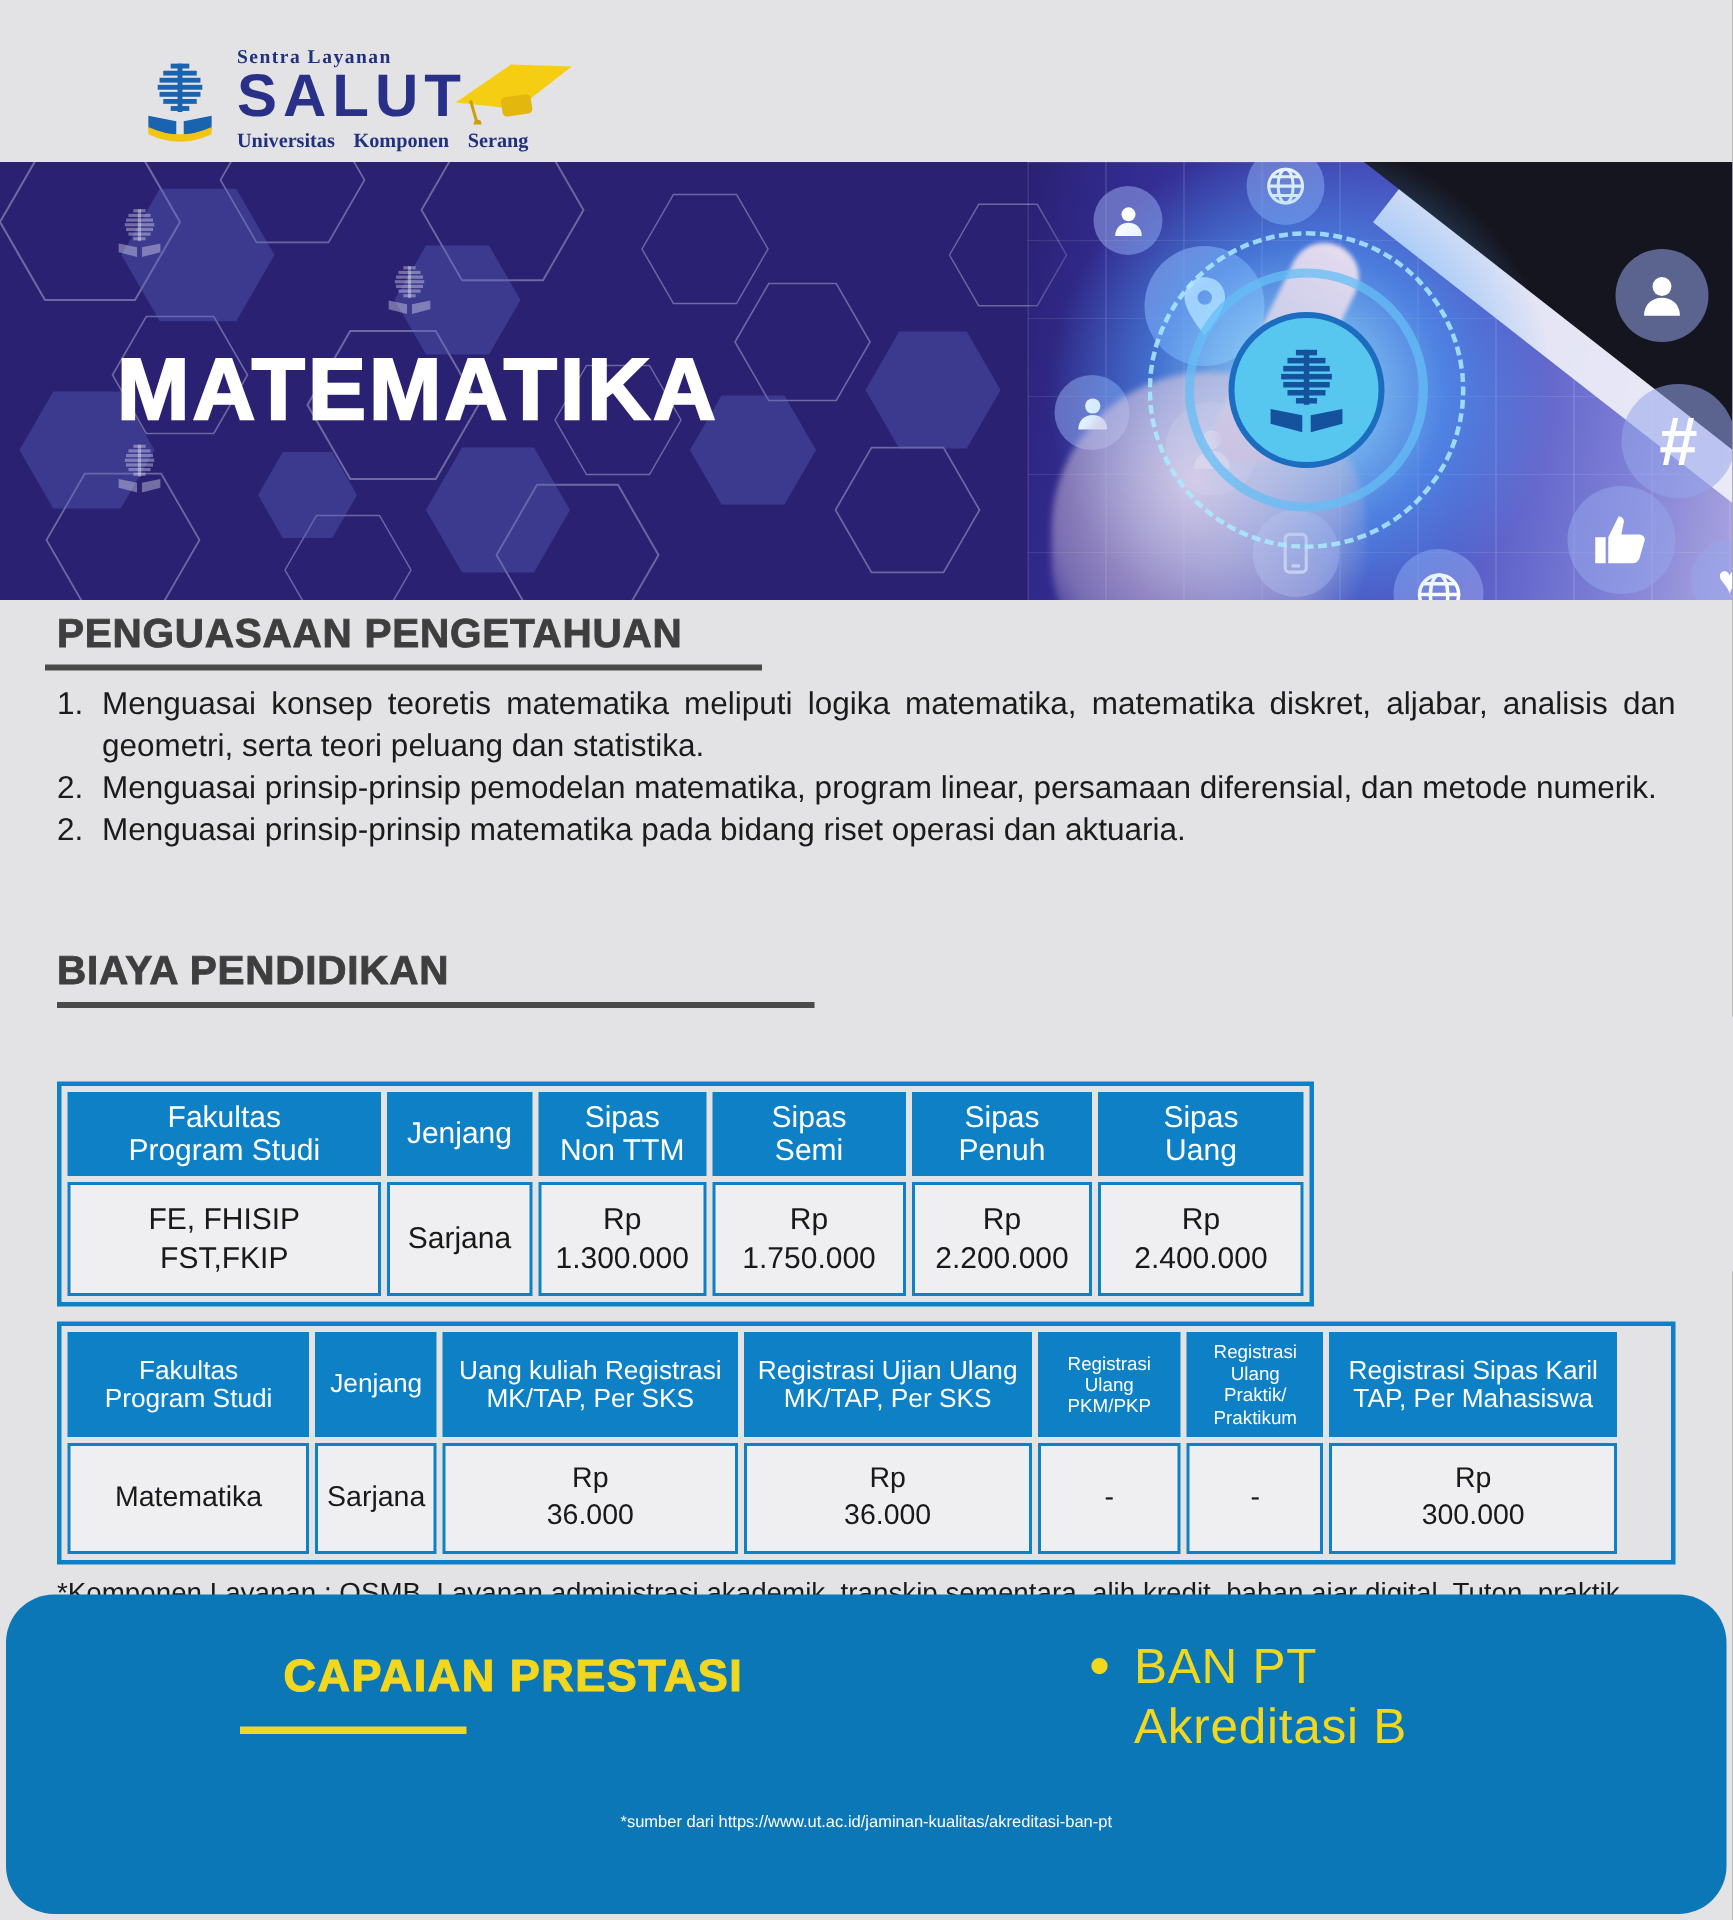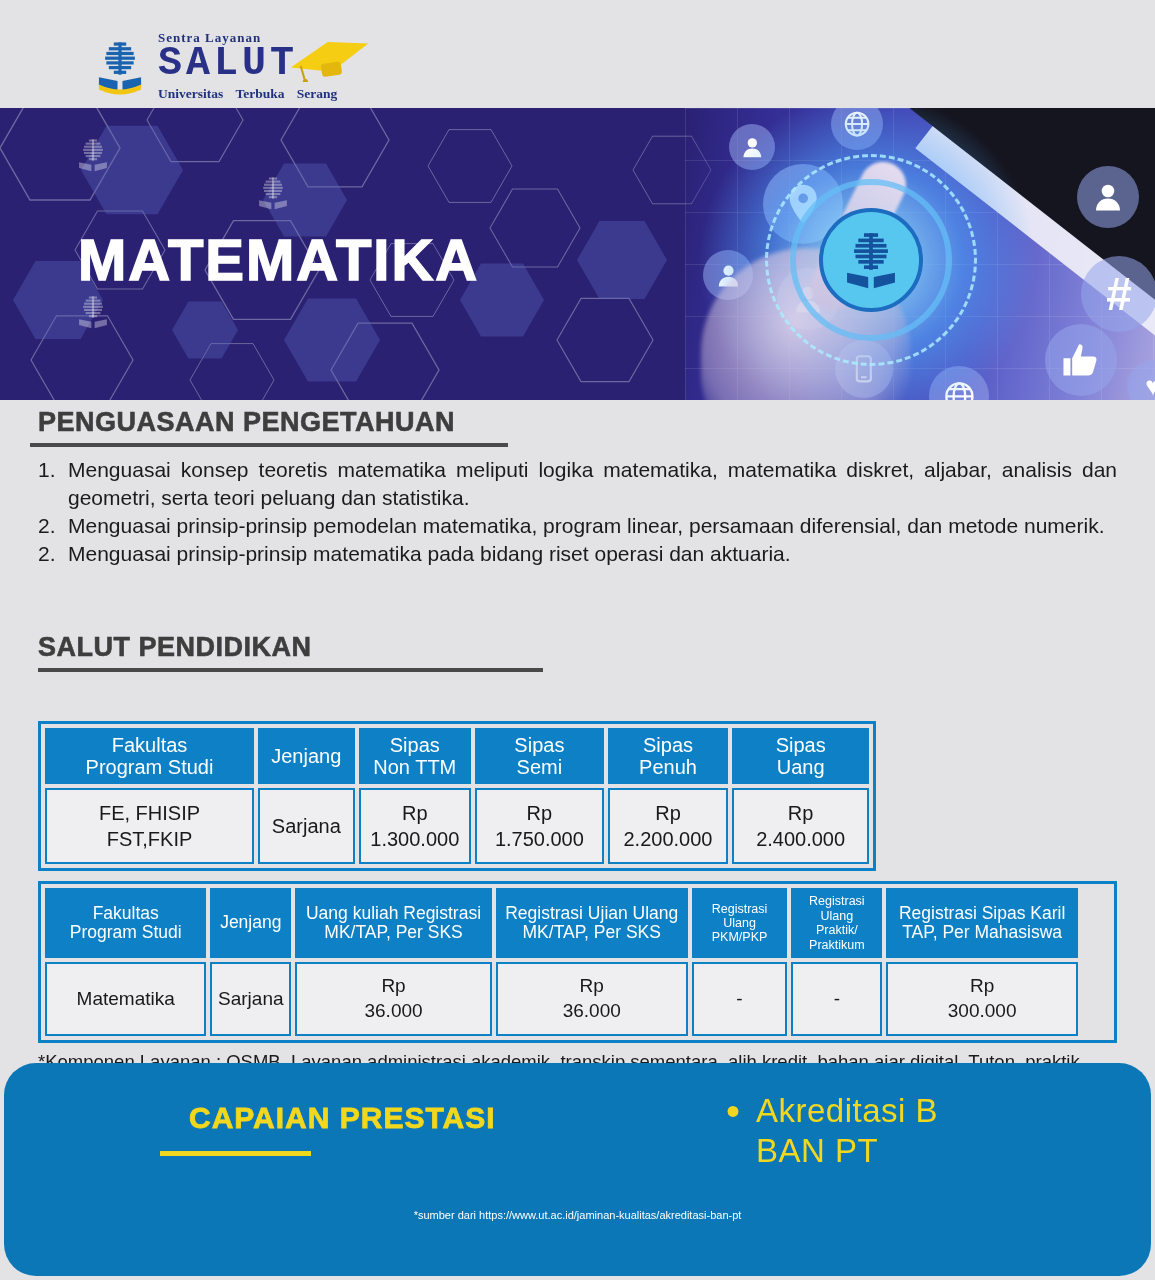--- a/index.html
+++ b/index.html
@@ -10,21 +10,21 @@
     background:#e3e2e4; overflow:hidden;
     font-family:"Liberation Sans", sans-serif; color:#1c1c1c;
   }
 
   
   .topbar { position:relative; height:108px; }
   .logo { position:absolute; left:92px; top:30px; display:flex; align-items:center; gap:10px; }
   .logo-icon svg { width:56px; height:62px; display:block; }
   .logo-textcol { position:relative; }
   .logo-tagline { font-family:"Liberation Serif", serif; font-weight:bold; color:#20317e; font-size:13px; letter-spacing:1px; }
-  .logo-name-row { position:relative; display:flex; align-items:center;font-family:Liberation Mono, monospace; }
+  .logo-name-row { position:relative; display:flex; align-items:flex-end; }
   .logo-name { color:#283187; font-size:40px; font-weight:bold; letter-spacing:4px; line-height:0.92; }
   .cap-svg { width:86px; height:46px; margin-left:-12px; margin-top:-10px; }
   .logo-subtitle { font-family:"Liberation Serif", serif; font-weight:bold; color:#20317e; font-size:13.5px; word-spacing:9px; margin-top:3px; }
 
   
   .banner { position:relative; height:292px; background:#2a2173; overflow:hidden; }
   .hexes { position:absolute; left:0; top:0; }
   .photo { position:absolute; top:0; right:0; width:470px; height:292px;
     background:linear-gradient(100deg, rgba(42,33,115,0) 0%, rgba(52,46,150,0.85) 14%, #3f3fae 38%, #5156c4 62%, #7e7fd6 84%, #aaa4df 100%); }
   .photo .grid { position:absolute; inset:0;
@@ -130,21 +130,21 @@
           <span class="logo-name">SALUT</span>
           <svg class="cap-svg" viewBox="0 0 86 46">
             <g transform="rotate(-8 43 23)">
               <polygon points="4,26 44,6 84,13 44,36" fill="#f5ce13"></polygon>
               <rect x="34" y="27" width="20" height="13" rx="3" fill="#e4b70e"></rect>
               <line x1="14" y1="26" x2="16" y2="40" stroke="#c9a00a" stroke-width="2"></line>
               <circle cx="16.5" cy="42" r="2.6" fill="#c9a00a"></circle>
             </g>
           </svg>
         </div>
-        <div class="logo-subtitle">Universitas Terbuka Serang</div>
+        <div class="logo-subtitle">Universitas Komponen Serang</div>
       </div>
     </div>
   </header>
 
   <section class="banner">
     <svg class="hexes" width="760" height="292" viewBox="0 0 760 292">
       <g fill="none" stroke="rgba(255,255,255,0.32)" stroke-width="1.4">
         <use href="#hex" transform="translate(60,40)"></use>
         <use href="#hex" transform="translate(195,12) scale(0.8)"></use>
         <use href="#hex" transform="translate(335,32) scale(0.9)"></use>
@@ -271,21 +271,21 @@
           <div class="ptext">Menguasai prinsip-prinsip pemodelan matematika, program linear, persamaan diferensial, dan metode numerik.</div>
         </div>
         <div class="plist-item">
           <span class="pnum">2.</span>
           <div class="ptext">Menguasai prinsip-prinsip matematika pada bidang riset operasi dan aktuaria.</div>
         </div>
       </div>
     </section>
 
     <section class="biaya">
-      <h2 class="sec-title">SALUT PENDIDIKAN</h2>
+      <h2 class="sec-title">BIAYA PENDIDIKAN</h2>
       <div class="rule rule-2"></div>
 
       <div class="t1row">
         <div class="btable-wrap">
           <table class="btable t1">
             <tbody>
                 <tr>
               <th class="c1">
                     <div>Fakultas</div>
                     <div>Program Studi</div>
@@ -415,20 +415,20 @@
       <div class="footnote">*Komponen Layanan : OSMB, Layanan administrasi akademik, transkip sementara, alih kredit, bahan ajar digital, Tuton, praktik, UAS, TAP, publikasi karya ilmiah, Wisuda/UPI/Pengambilan Ijazah</div>
     </section>
   </main>
 
   <footer class="capaian-band">
     <div class="cap-title">CAPAIAN PRESTASI</div>
     <div class="cap-bar"></div>
     <div class="ach">
       <span class="ach-bullet">•</span>
       <div class="ach-lines">
+        <div>BAN PT</div>
         <div>Akreditasi B</div>
-        <div>BAN PT</div>
       </div>
     </div>
     <div class="source">*sumber dari https://www.ut.ac.id/jaminan-kualitas/akreditasi-ban-pt</div>
   </footer>
 
 </div>
 
 </body></html>

